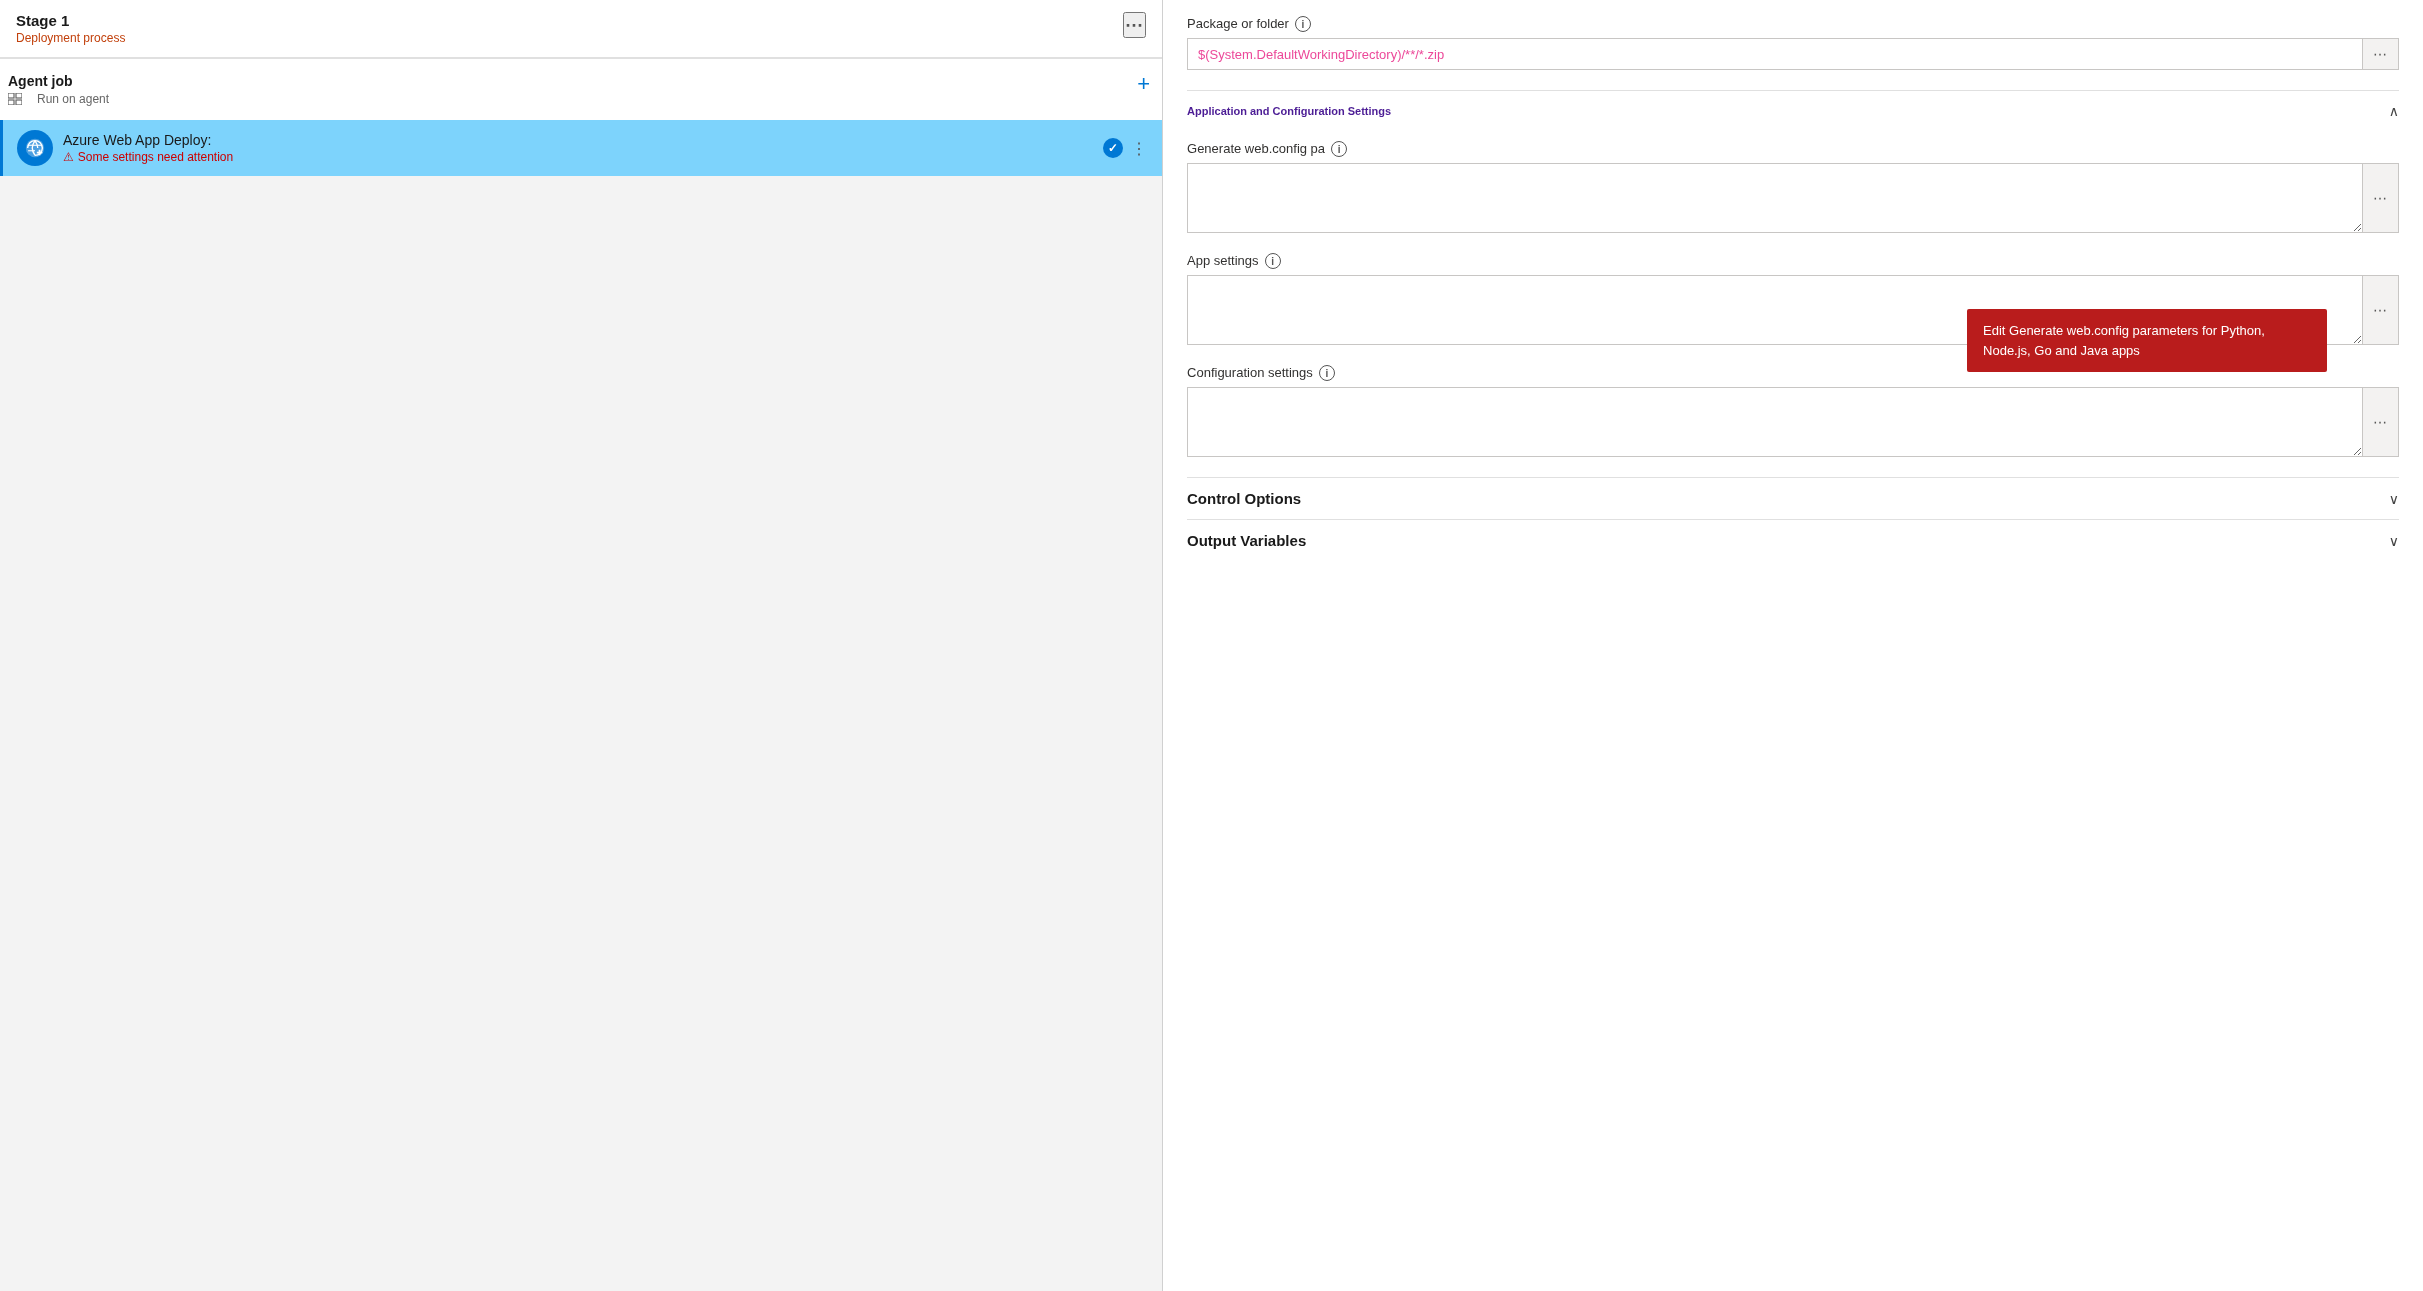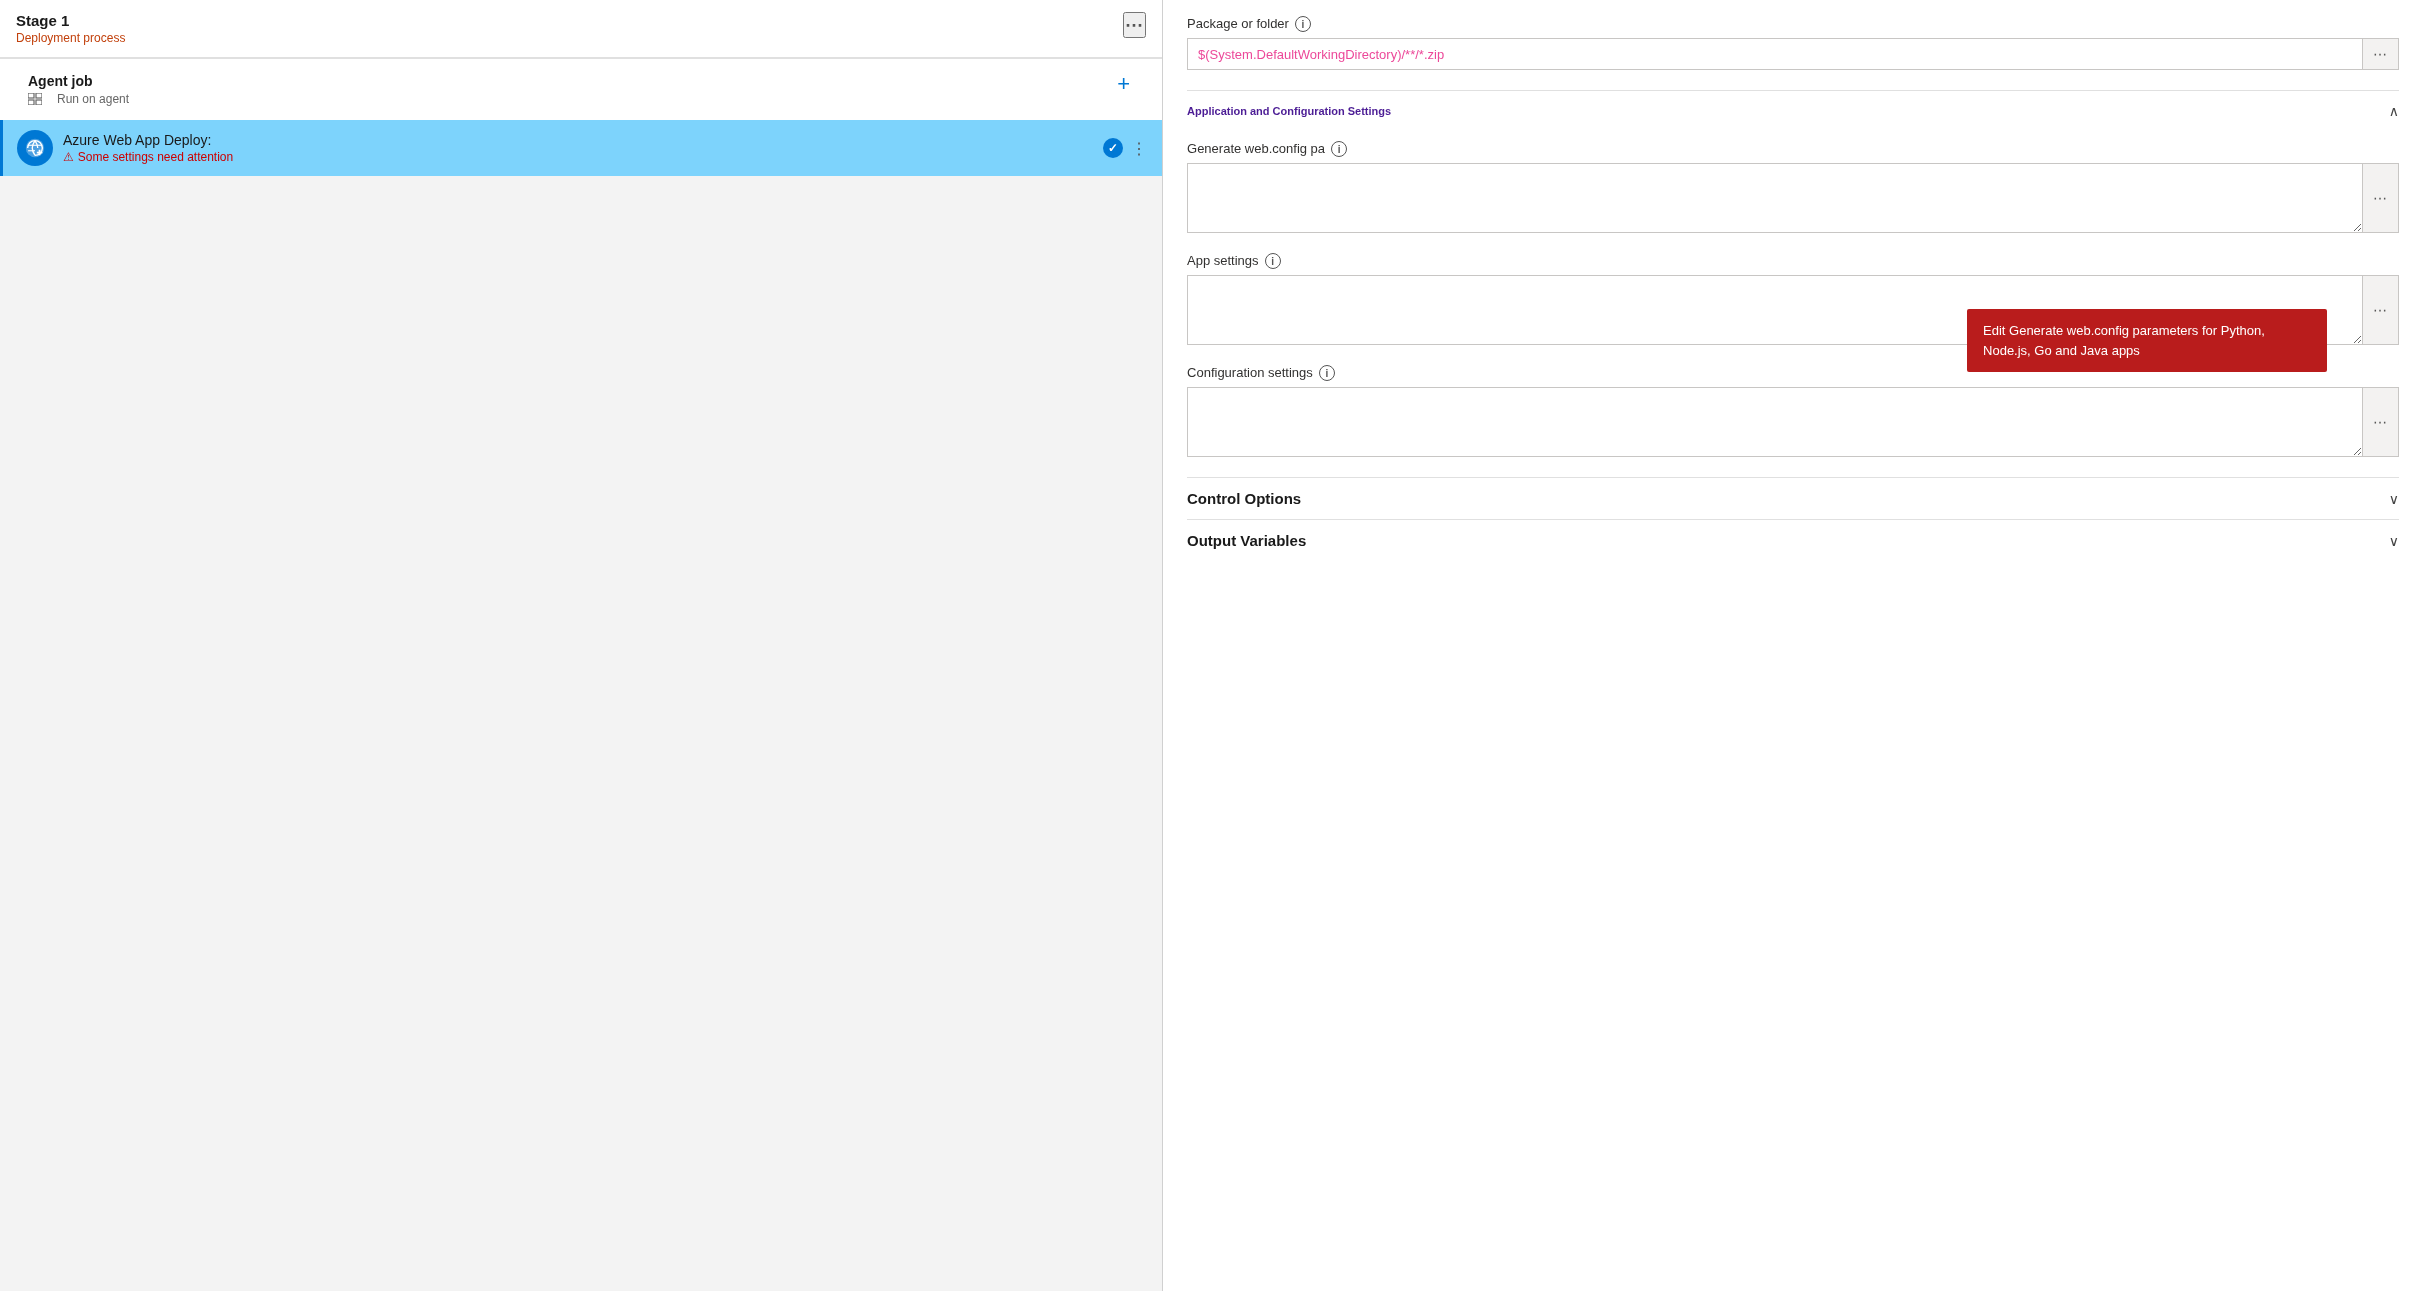--- a/index.html
+++ b/index.html
@@ -52,21 +52,21 @@
       font-weight: 700;
     }
 
     .divider {
       height: 1px;
       background: #e0e0e0;
     }
 
     .agent-section {
       background: #fff;
-      padding: 14px 28px;
+      padding: 14px 8px;
       display: flex;
       align-items: flex-start;
       justify-content: space-between;
     }
 
     .agent-title {
       font-size: 14px;
       font-weight: 600;
       color: #1a1a1a;
     }

